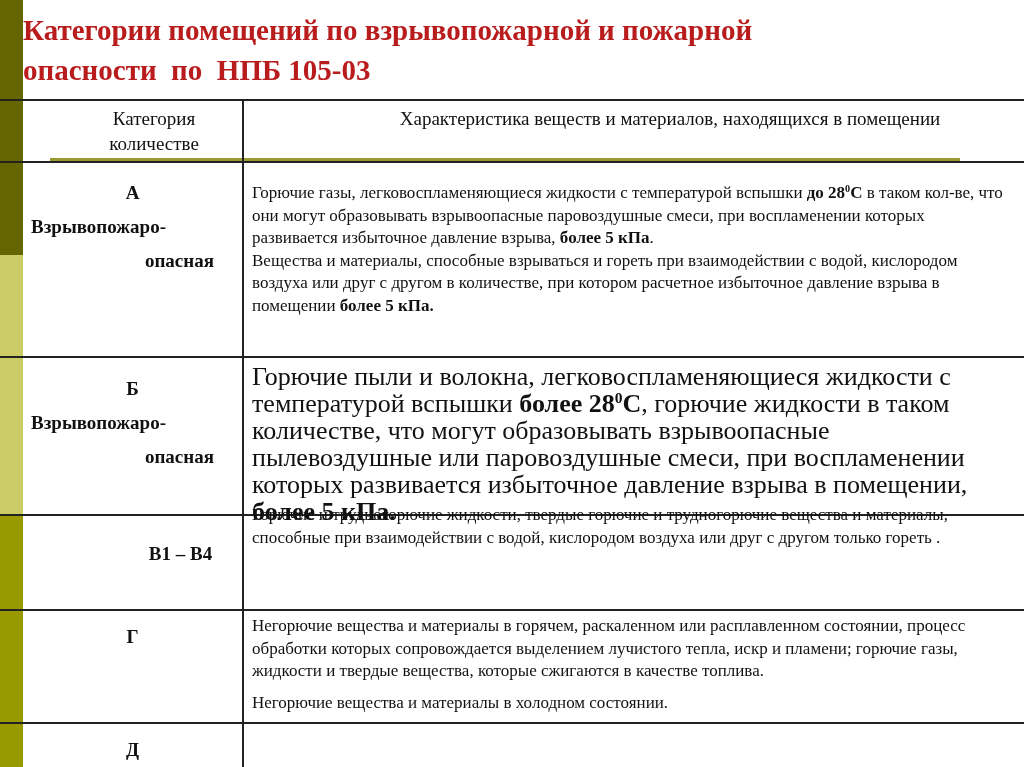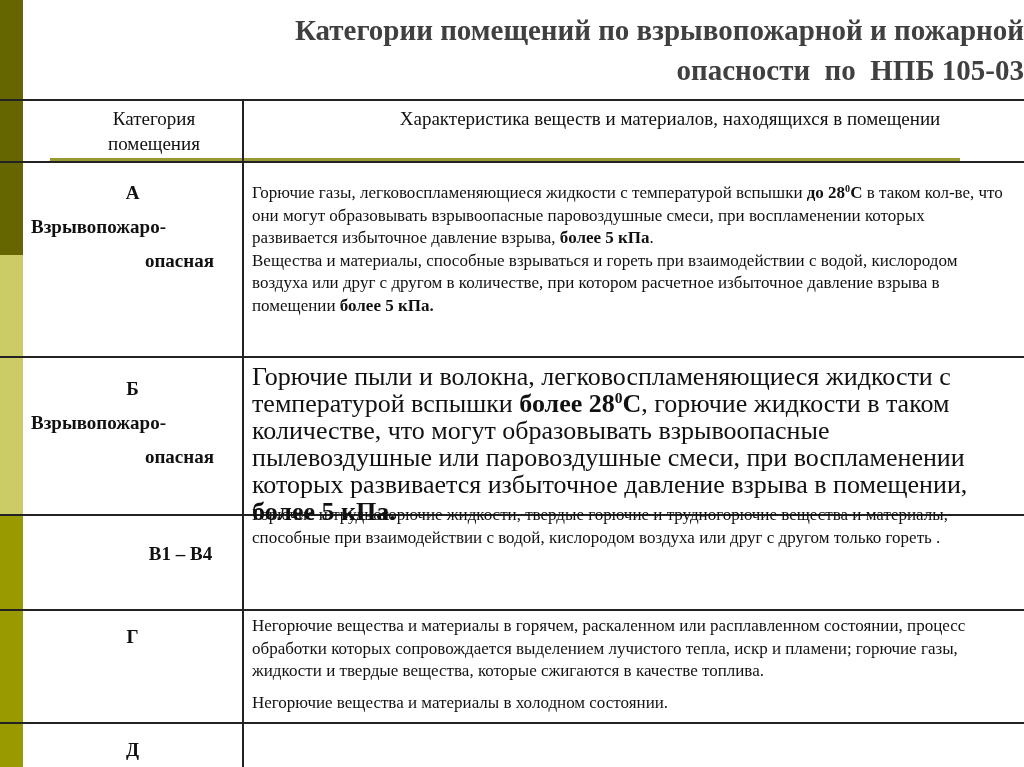--- a/index.html
+++ b/index.html
@@ -9,22 +9,22 @@
     font-family: "Liberation Serif", "DejaVu Serif", serif;
     color: #111111;
   }
   .stripe { position: absolute; left: 0; width: 23px; }
   .stripe-1 { top: 0; height: 255px; background: #666600; }
   .stripe-2 { top: 255px; height: 260px; background: #cccc66; }
   .stripe-3 { top: 515px; height: 252px; background: #999900; }
 
   .title {
     position: absolute; left: 23px; right: 0; top: 10px;
-    text-align: right; font-weight: bold; font-size: 29px; line-height: 40px;
-    color: #404040;
+    text-align: left; font-weight: bold; font-size: 29px; line-height: 40px;
+    color: #b91c1c;
   }
   .title span { display: block; }
 
   .hline { position: absolute; left: 0; right: 0; height: 2px; background: #222; }
   .vline { position: absolute; left: 242px; width: 2px; background: #222; top: 100px; bottom: 0; }
   .accent-line { position: absolute; left: 50px; width: 910px; top: 158px; height: 3px; background: #999933; }
 
   .cell { position: absolute; }
   .cat { left: 23px; width: 219px; text-align: center; font-weight: bold; font-size: 19px; }
   .desc { left: 252px; width: 760px; font-size: 17px; line-height: 22.5px; }
@@ -51,21 +51,21 @@
 <div class="hline" style="top:161px"></div>
 <div class="accent-line"></div>
 <div class="hline" style="top:356px"></div>
 <div class="hline" style="top:514px"></div>
 <div class="hline" style="top:609px"></div>
 <div class="hline" style="top:722px"></div>
 <div class="vline"></div>
 
 <div class="cell hdr-cat">
   <div>Категория</div>
-  <div>помещения</div>
+  <div>количестве</div>
 </div>
 <div class="cell hdr-desc">Характеристика веществ и материалов, находящихся в помещении</div>
 
 <div class="cell cat" style="top:176px; line-height:34px;">
   <span class="l">А</span>
   <span class="l" style="text-align:left; padding-left:8px;">Взрывопожаро-</span>
   <span class="l" style="text-align:right; padding-right:28px;">опасная</span>
 </div>
 <div class="cell desc" style="top:166px;margin-top:16px;">
   <span>Горючие газы, легковоспламеняющиеся жидкости с температурой вспышки </span><b>до 28</b><sup><b>0</b></sup><b>С</b><span> в таком кол-ве, что они могут образовывать взрывоопасные паровоздушные смеси, при воспламенении которых развивается  избыточное давление взрыва, </span><b>более 5 кПа</b><span>.</span><br>

